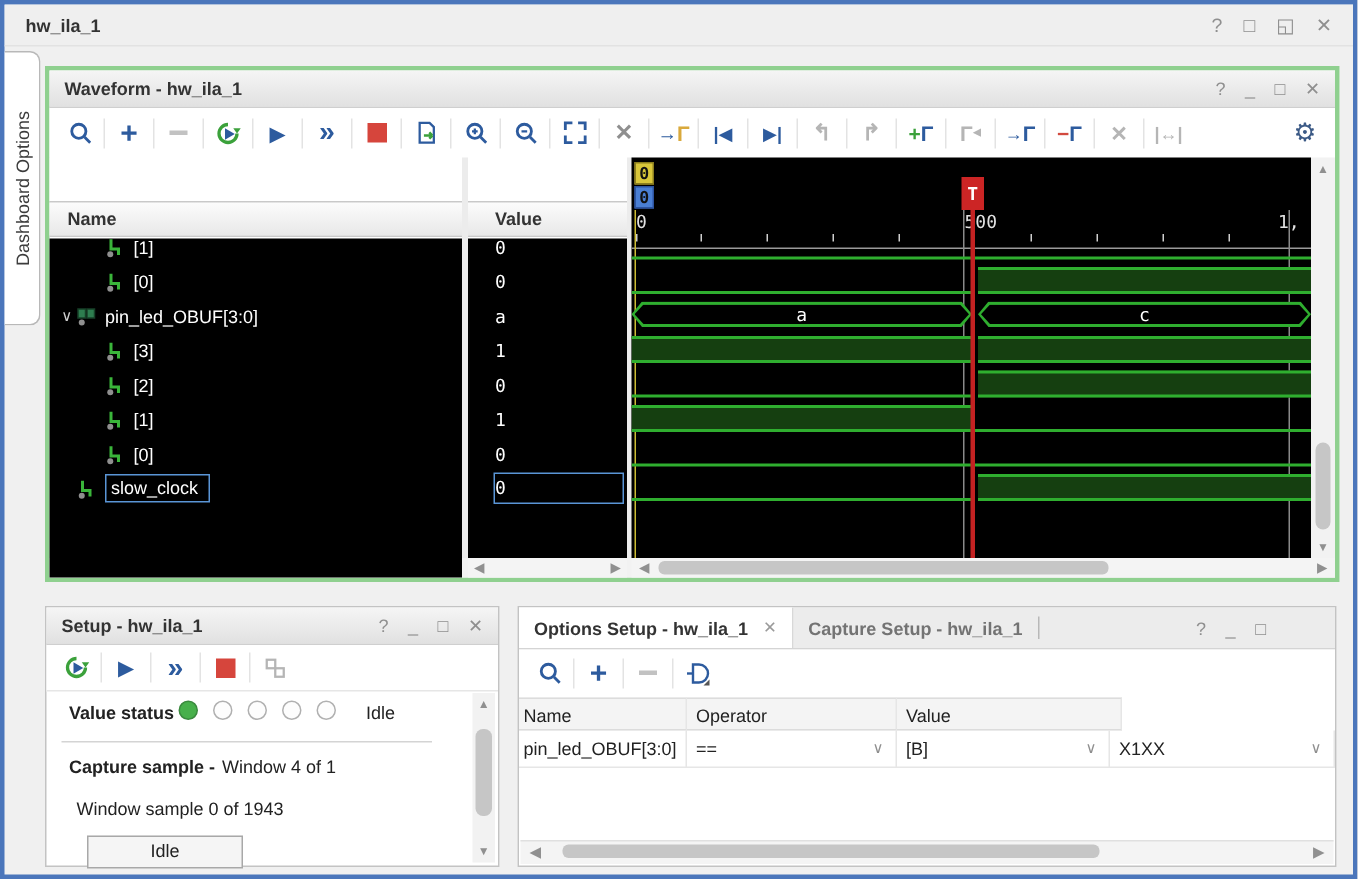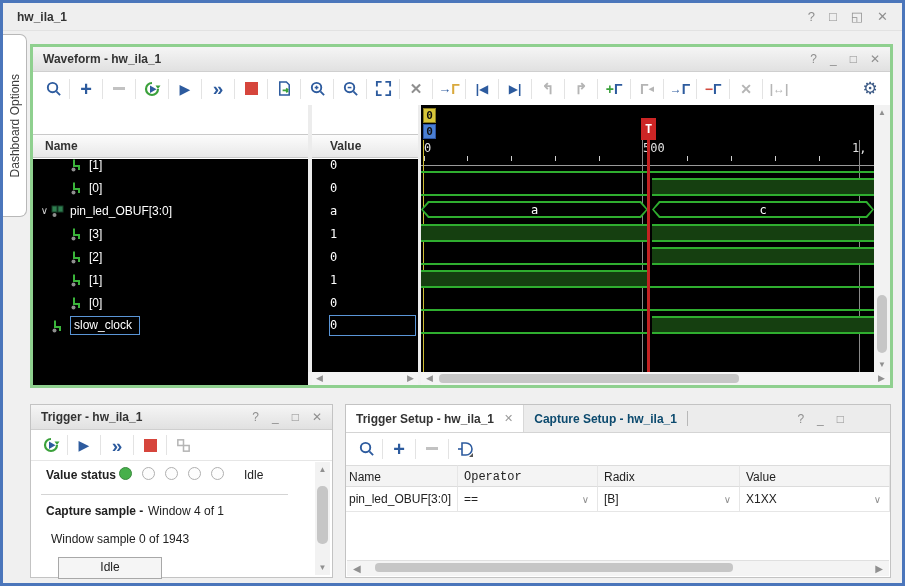--- a/index.html
+++ b/index.html
@@ -89,21 +89,21 @@
   .light.on{background:#47b04b;border-color:#3a8a3e;}
   .divider{position:absolute;left:10px;width:247px;height:1px;background:#d4d4d4;}
   .idle-btn{position:absolute;left:27px;top:95px;width:104px;height:22px;border:1px solid #a8a8a8;
     background:#f5f5f5;text-align:center;font-size:12px;line-height:19px;box-sizing:border-box;}
   .sv{position:absolute;right:2px;top:0;width:15px;bottom:2px;background:#f2f2f2;}
   .svthumb{position:absolute;left:2px;right:2px;top:24px;height:58px;background:#c6c6c6;border-radius:5px;}
   
   .tabbar{height:27px;background:#ececec;border-bottom:1px solid #d4d4d4;display:flex;align-items:stretch;}
   .tab{display:flex;align-items:center;padding:0 10px;font-size:12px;font-weight:bold;}
   .tab.active{background:#fff;color:#333;border-right:1px solid #d8d8d8;}
-  .tab.inactive{color:#0c4a6e;}
+  .tab.inactive{color:#737373;}
   .tab .tclose{margin-left:10px;color:#9a9a9a;font-weight:normal;font-size:11px;}
   .tabsep{width:1px;height:15px;background:#b8b8b8;align-self:center;}
   .trigger-toolbar{height:31px;}
   .ttable{position:absolute;left:0;top:60px;right:0;font-size:12px;color:#222;}
   .trow{display:flex;}
   .thead .tcell{background:#f4f4f4;border-top:1px solid #dcdcdc;border-bottom:1px solid #dcdcdc;height:22px;line-height:22px;}
   .tcell{box-sizing:border-box;padding-left:6px;border-right:1px solid #e6e6e6;position:relative;overflow:hidden;white-space:nowrap;}
   .tbody .tcell{height:25px;line-height:25px;border-bottom:1px solid #e6e6e6;}
   .cellchev{position:absolute;right:8px;top:0;color:#8f8f8f;font-size:10px;}
   .clipL{margin-left:-3px;}
@@ -455,21 +455,21 @@
       <div class="abs hs" style="left:388px;width:469px;">
         <div class="ar" style="left:5px;">◀</div>
         <div class="hthumb" style="left:18px;width:300px;"></div>
         <div class="ar" style="right:5px;">▶</div>
       </div>
     </div>
   </div>
 
   <div class="b-panel status-panel">
     <div class="panel-titlebar">
-      <span>Trigger - hw_ila_1</span>
+      <span>Setup - hw_ila_1</span>
       <span class="panel-ctrls" id="statusControls">
           <span>?</span>
           <span>_</span>
           <span>□</span>
           <span>✕</span>
         </span>
     </div>
     <div class="toolbar status-toolbar" id="statusToolbar">
         <span class="tbi">
           <svg width="18" height="18" viewBox="0 0 18 18">
@@ -511,21 +511,21 @@
         <div class="sb-arrow" style="top:3px;">▲</div>
         <div class="svthumb"></div>
         <div class="sb-arrow" style="bottom:3px;">▼</div>
       </div>
     </div>
   </div>
 
   <div class="b-panel trigger-panel">
     <div class="tabbar" id="triggerTabs">
         <div class="tab active">
-          <span>Trigger Setup - hw_ila_1</span>
+          <span>Options Setup - hw_ila_1</span>
           <span class="tclose">✕</span>
         </div>
         <div class="tab inactive">
           <span>Capture Setup - hw_ila_1</span>
         </div>
         <span class="tabsep"></span>
         <span class="panel-ctrls" style="align-self: center; padding-right: 46px;">
           <span>?</span>
           <span>_</span>
           <span>□</span>
@@ -551,22 +551,21 @@
           <svg width="18" height="18" viewBox="0 0 18 18">
             <path d="M2 9 h4" stroke="#2d5b9e" stroke-width="1.6"></path>
             <path d="M6 3 h4 a6 6 0 0 1 0 12 h-4 z" fill="none" stroke="#2d5b9e" stroke-width="1.6"></path>
             <path d="M13 17 h4 v-4 z" fill="#555"></path>
           </svg>
         </span>
       </div>
     <div class="ttable">
       <div class="trow thead" id="trigHead">
           <div class="tcell" style="width: 112px;"><span class="clipL">Name</span></div>
-          <div class="tcell" style="width: 140px; font-family: Liberation Mono, monospace;"><span>Operator</span></div>
-          <div class="tcell" style="width: 142px;"><span>Radix</span></div>
+          <div class="tcell" style="width: 140px;"><span>Operator</span></div>
           <div class="tcell" style="width: 150px;"><span>Value</span></div>
         </div>
       <div id="trigBody">
           <div class="trow tbody">
             <div class="tcell" style="width: 112px;"><span class="clipL">pin_led_OBUF[3:0]</span></div>
             <div class="tcell" style="width: 140px;"><span>==</span><span class="cellchev">∨</span></div>
             <div class="tcell" style="width: 142px;"><span>[B]</span><span class="cellchev">∨</span></div>
             <div class="tcell" style="width: 150px;"><span>X1XX</span><span class="cellchev">∨</span></div>
           </div>
         </div>

